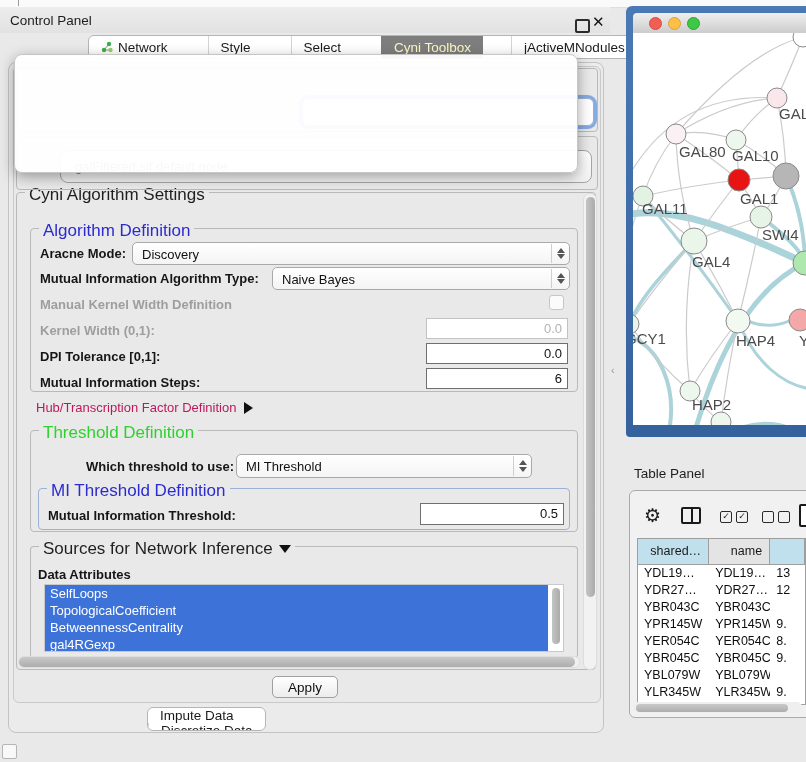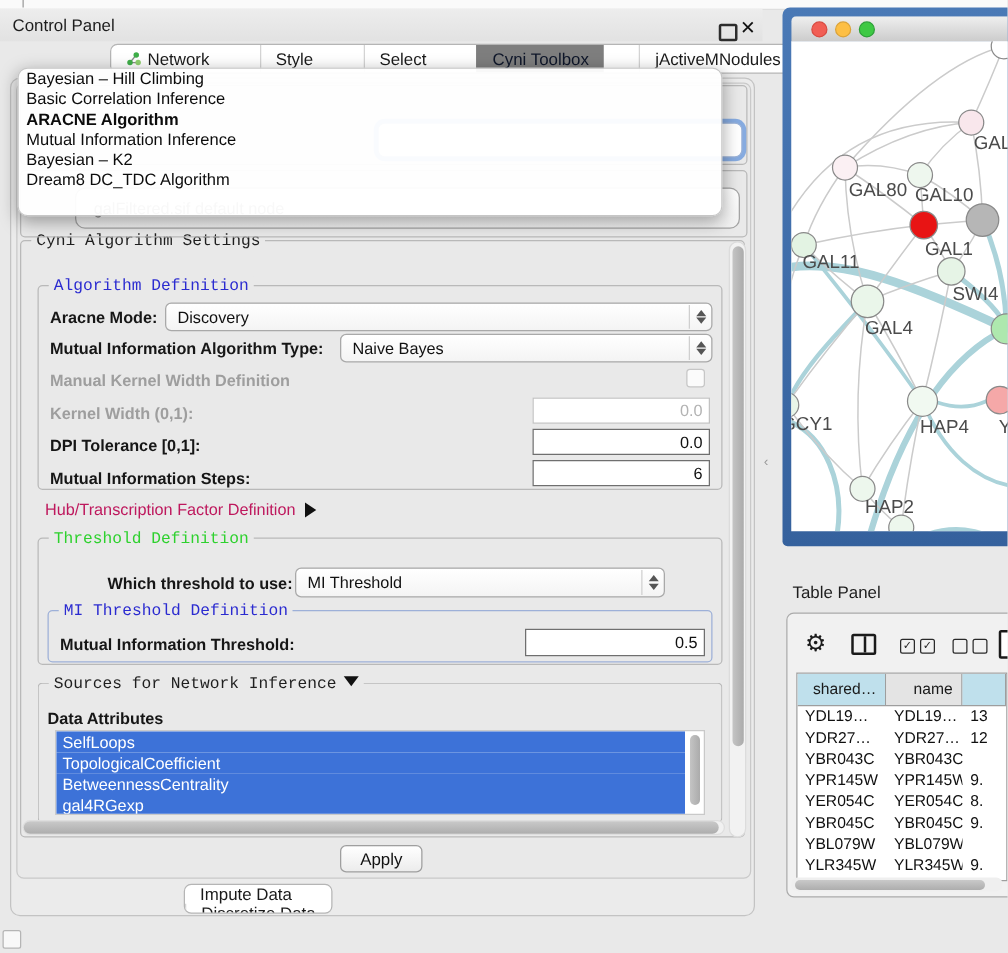--- a/index.html
+++ b/index.html
@@ -12,28 +12,28 @@
   
   #cp-titlebar{left:0;top:7px;width:610px;height:26px;background:linear-gradient(#ededed,#e2e2e2);}
   #cp-title{left:10px;top:6px;font-size:13.5px;color:#1d1d1d;}
   #float-ic{left:575px;top:12px;width:11px;height:10px;border:2px solid #2c2c2c;border-radius:2px;}
   #close-ic{left:592px;top:6px;font-size:15px;font-weight:bold;color:#111;}
   
   .tabbar{display:inline-flex;background:#fff;border:1px solid #b5b5b5;border-radius:6px;overflow:hidden;height:24px;box-sizing:border-box;align-items:stretch;}
   #top-tabs{left:88px;top:35px;gap:28px;}
   .tab{display:flex;align-items:center;padding:0 12px;font-size:13.5px;color:#1a1a1a;border-left:1px solid #d4d4d4;white-space:nowrap;}
   .tab:first-child{border-left:none;}
-  .tab.sel{background:#7e7e7e;color:#0f172a;border-left-color:#7e7e7e;}
+  .tab.sel{background:#7e7e7e;color:#fef9c3;border-left-color:#7e7e7e;}
   .neticon{margin-right:5px;display:inline-block;width:12px;height:12px;}
   
   #outer-panel{left:8px;top:62px;width:596px;height:671px;border:1px solid #c3c3c3;border-radius:8px;background:#ebebeb;box-sizing:border-box;}
   #inner-panel{left:13px;top:66px;width:588px;height:637px;border:1px solid #c9c9c9;border-radius:6px;background:#e9e9e9;box-sizing:border-box;}
   
   .group{border:1px solid #b9b9b9;border-radius:4px;box-sizing:border-box;}
-  .gtitle{position:absolute;top:-8px;left:8px;background:#e9e9e9;padding:0 4px;font-size:13px;white-space:nowrap;font-family:Liberation Mono, monospace;}
+  .gtitle{position:absolute;top:-8px;left:8px;background:#e9e9e9;padding:0 4px;font-size:17px;white-space:nowrap;}
   .blue{color:#2b2bd0;} .green{color:#2ed12e;} .dark{color:#1f1f1f;}
   
   .combo{position:absolute;background:linear-gradient(#ffffff,#f4f4f4);border:1px solid #a9a9a9;border-radius:5px;box-sizing:border-box;font-size:13px;color:#111;}
   .combo .cv{position:absolute;left:9px;top:50%;transform:translateY(-50%);white-space:nowrap;}
   .spin{position:absolute;right:0;top:1px;bottom:1px;width:17px;border-left:1px solid #cfcfcf;}
   .spin i{position:absolute;left:5px;width:0;height:0;border-left:4px solid transparent;border-right:4px solid transparent;}
   .spin .up{top:4px;border-bottom:5px solid #555;}
   .spin .dn{bottom:4px;border-top:5px solid #555;}
   .field{position:absolute;background:#fff;border:1px solid #6f6f6f;box-sizing:border-box;font-size:13px;color:#111;text-align:right;padding:2px 5px 0 0;}
   .field.dis{border-color:#c2c2c2;color:#b3b3b3;}
@@ -129,28 +129,20 @@
 <div class="abs" id="inner-panel"></div>
 
 <div class="abs group" style="left:16px;top:68px;width:582px;height:64px;z-index:4;"></div>
 <div class="abs" id="ghost-combo-a"></div>
 <div class="abs group" style="left:16px;top:136px;width:582px;height:54px;z-index:4;"></div>
 <div class="abs" id="ghost-combo-b">
   <span class="cv">galFiltered.sif default node</span>
 </div>
 
 <div class="abs" id="algo-popup">
-  <div id="algo-list">
-      <div class="algo-item">Bayesian – Hill Climbing</div>
-      <div class="algo-item">Basic Correlation Inference</div>
-      <div class="algo-item bold">ARACNE Algorithm</div>
-      <div class="algo-item">Mutual Information Inference</div>
-      <div class="algo-item">Bayesian – K2</div>
-      <div class="algo-item">Dream8 DC_TDC Algorithm</div>
-    </div>
 </div>
 
 <div class="abs group" style="left:16px;top:192px;width:580px;height:478px;">
   <span class="gtitle dark">Cyni Algorithm Settings</span>
 </div>
 
 <div class="abs sb-track-v" style="left:583px;top:193px;width:14px;height:477px;">
   <div class="sb-thumb" style="position:absolute;left:2px;top:3px;width:9px;height:400px;"></div>
 </div>
 

